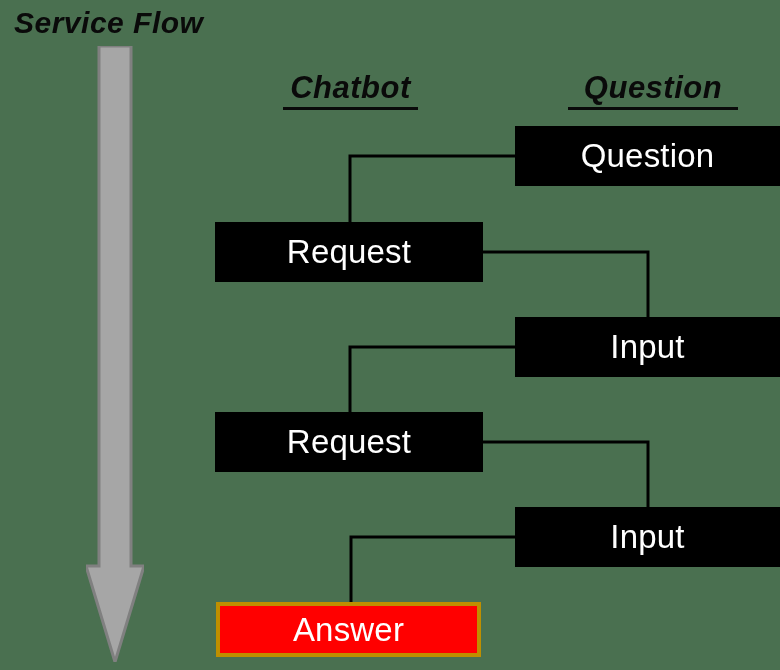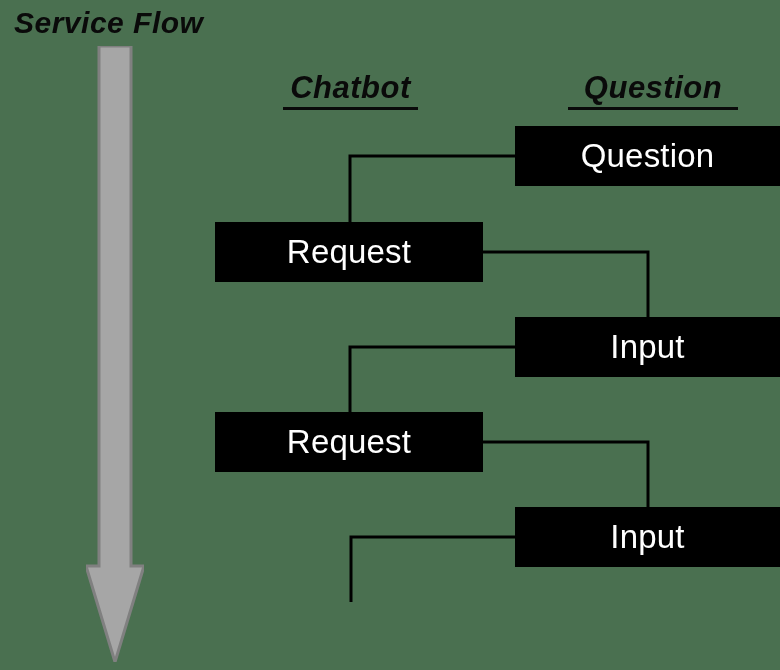--- a/index.html
+++ b/index.html
@@ -131,14 +131,15 @@
   <div class="node dark" id="node-question">Question</div>
 
   <div class="node dark" id="node-request1">Request</div>
 
   <div class="node dark" id="node-input1">Input</div>
 
   <div class="node dark" id="node-request2">Request</div>
 
   <div class="node dark" id="node-input2">Input</div>
 
+  <div class="node accent" id="node-answer">Answer</div>
 
 </div>
 
 </body></html>

